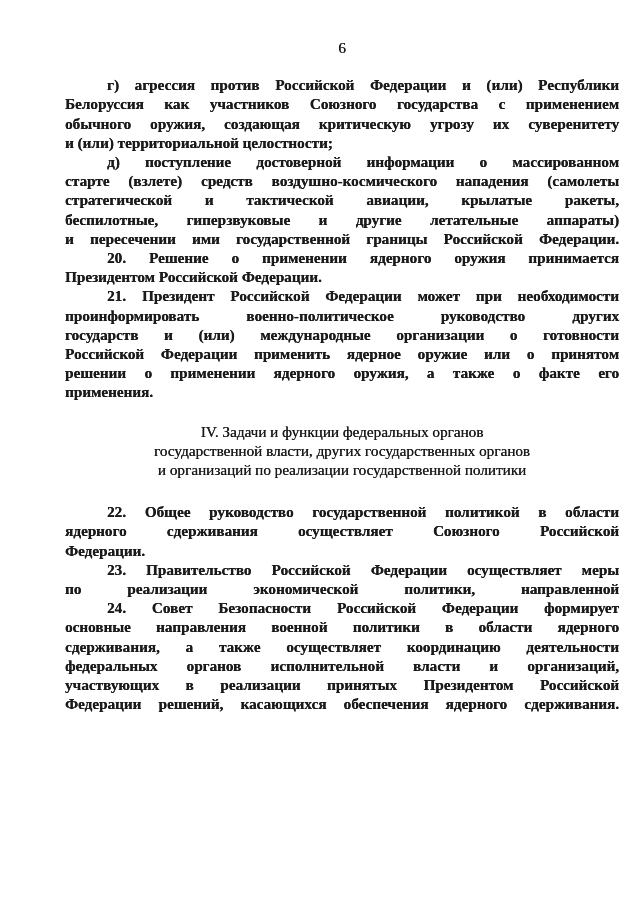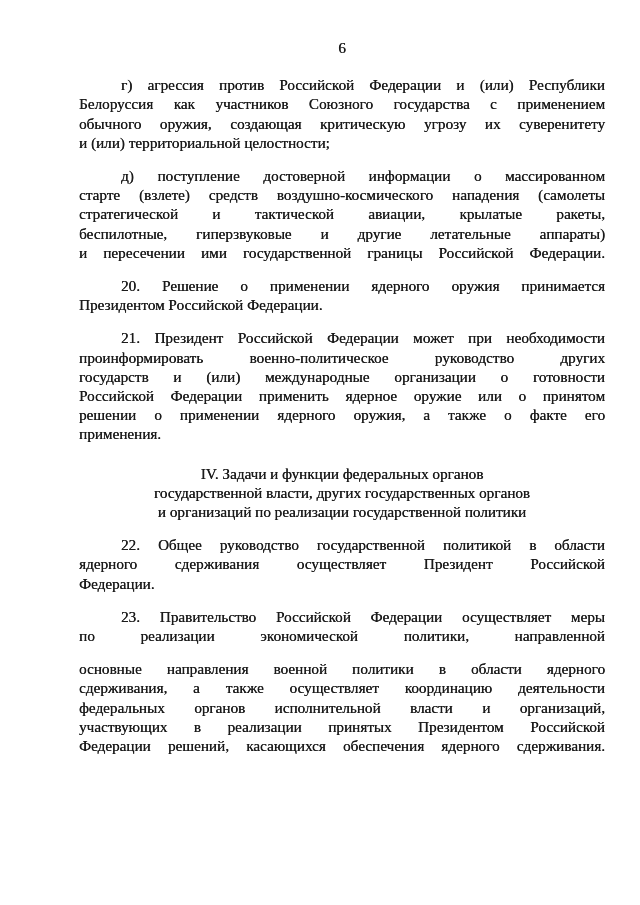--- a/index.html
+++ b/index.html
@@ -16,25 +16,25 @@
     background: #ffffff;
     overflow: hidden;
   }
   .txt {
     font-size: 15.2px;
     line-height: 19.2px;
     text-shadow: 0.25px 0 0 currentColor; 
   }
   .page-number { text-align: center; }
   .body-block { margin-top: 18px; }
-  .para { margin: 14px; }
+  .para { margin: 0; font-weight: bold; }
   .line { text-align: justify; text-align-last: justify; }
   .line.first { text-indent: 42px; }
   .line.end { text-align: left; text-align-last: left; }
-  .heading { margin: 20px 0 6px 0; }
+  .heading { margin: 20px 0 23px 0; }
   .hline { text-align: center; }
 </style>
 </head>
 <body>
 
 <div class="sheet">
 
   <div class="txt page-number">6</div>
 
   <div class="body-block">
@@ -69,30 +69,31 @@
     </div>
 
     <div class="heading txt">
       <div class="hline">IV. Задачи и функции федеральных органов</div>
       <div class="hline">государственной власти, других государственных органов</div>
       <div class="hline">и организаций по реализации государственной политики</div>
     </div>
 
     <div class="para txt">
       <div class="line first">22. Общее руководство государственной политикой в области</div>
-      <div class="line">ядерного сдерживания осуществляет Президент Российской</div>
+      <div class="line">ядерного сдерживания осуществляет Союзного Российской</div>
       <div class="line end">Федерации.</div>
     </div>
 
     <div class="para txt">
       <div class="line first">23. Правительство Российской Федерации осуществляет меры</div>
       <div class="line">по реализации экономической политики, направленной</div>
     </div>
 
     <div class="para txt">
+      <div class="line first">24. Совет Безопасности Российской Федерации формирует</div>
       <div class="line">основные направления военной политики в области ядерного</div>
       <div class="line">сдерживания, а также осуществляет координацию деятельности</div>
       <div class="line">федеральных органов исполнительной власти и организаций,</div>
       <div class="line">участвующих в реализации принятых Президентом Российской</div>
       <div class="line">Федерации решений, касающихся обеспечения ядерного сдерживания.</div>
     </div>
 
   </div>
 </div>
 

